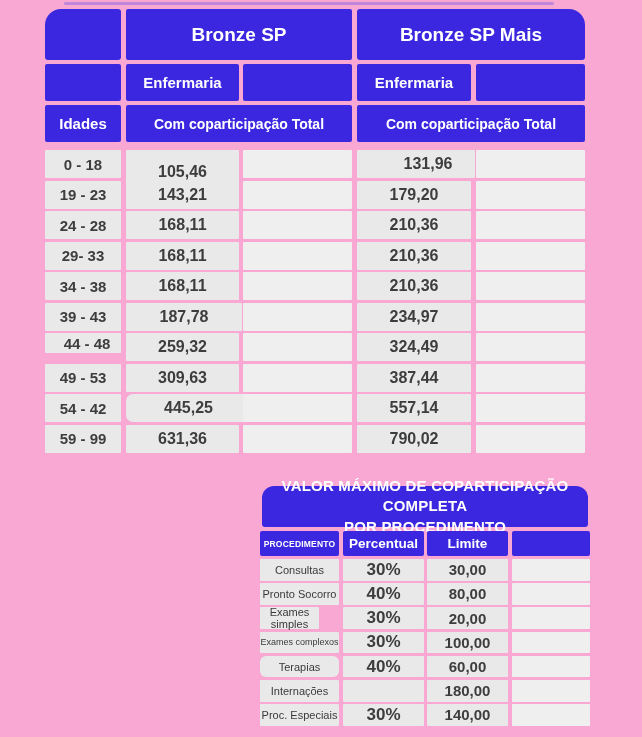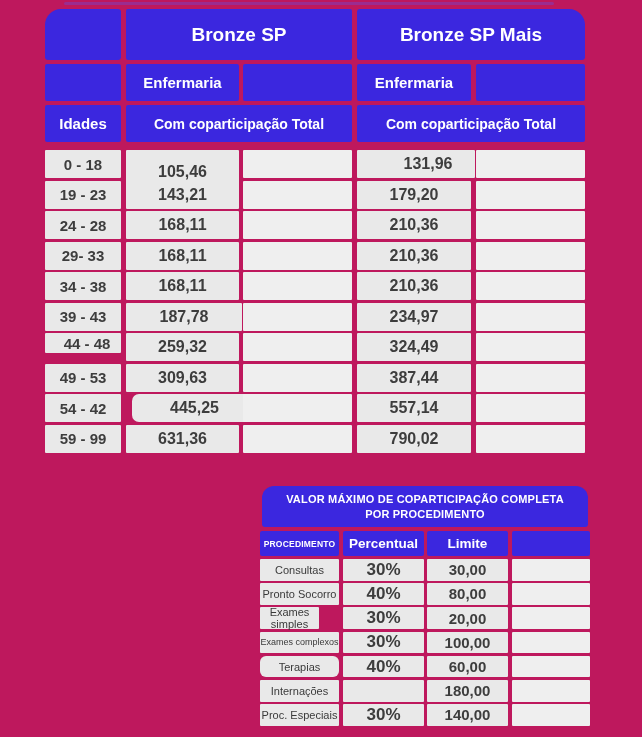--- a/index.html
+++ b/index.html
@@ -1,18 +1,18 @@
 <!DOCTYPE html>
 <html><head>
 <meta charset="utf-8">
 <style>
   html,body{margin:0;padding:0;background:#ffffff;}
   .stage{
     position:relative;width:642px;height:737px;margin:0;
-    background:#be185d;overflow:hidden;
+    background:#f9a8d4;overflow:hidden;
     font-family:"Liberation Sans", sans-serif;
   }
   .abs{
     position:absolute;box-sizing:border-box;
     display:flex;align-items:center;justify-content:center;
     text-align:center;
   }
   .blue{background:#3b27df;color:#ffffff;font-weight:700;border-radius:2px;}
   .gcell{background:#e9e9e9;color:#3d3d3d;font-weight:700;border-radius:1px;}
   .light{background:#efefef;}
@@ -21,21 +21,21 @@
   
   .corner-tl{left:45px;top:9px;width:76px;height:51px;border-radius:16px 3px 3px 3px;}
   .plan-1{left:126px;top:9px;width:226px;height:51px;font-size:19px;}
   .plan-2{left:357px;top:9px;width:228px;height:51px;font-size:19px;border-radius:3px 16px 3px 3px;}
   .r2{top:64px;height:37px;font-size:15px;}
   .r3{top:105px;height:37px;font-size:14px;}
   .age{font-size:15px;}
   .val{font-size:16px;}
   
   .copay-title{left:262px;top:486px;width:326px;height:41px;border-radius:12px 12px 3px 3px;
-    font-size:11px;line-height:1.35;letter-spacing:.2px;flex-direction:column;}
+    font-size:15px;line-height:1.35;letter-spacing:.2px;flex-direction:column;}
   .proc-hdr{left:260px;top:531px;width:79px;height:25px;font-size:8.5px;letter-spacing:.2px;}
   .pct-hdr{font-size:13.5px;height:25px;top:531px;}
   .proc{font-weight:400;font-size:11px;color:#3a3a3a;}
   .proc-sm{font-size:9px;}
   .pct{font-size:17px;}
   .lim{font-size:15px;}
 </style>
 </head>
 <body>
 
@@ -100,21 +100,21 @@
     <div class="abs gcell val" style="left: 126px; top: 333px; width: 113px; height: 28px;">259,32</div>
     <div class="abs gcell light" style="left: 243px; top: 333px; width: 109px; height: 28px;"></div>
     <div class="abs gcell val" style="left: 357px; top: 333px; width: 114px; height: 28px;">324,49</div>
     <div class="abs gcell light" style="left: 476px; top: 333px; width: 109px; height: 28px;"></div>
     <div class="abs gcell age" style="left: 45px; top: 363.5px; width: 76px; height: 28px;">49 - 53</div>
     <div class="abs gcell val" style="left: 126px; top: 363.5px; width: 113px; height: 28px;">309,63</div>
     <div class="abs gcell light" style="left: 243px; top: 363.5px; width: 109px; height: 28px;"></div>
     <div class="abs gcell val" style="left: 357px; top: 363.5px; width: 114px; height: 28px;">387,44</div>
     <div class="abs gcell light" style="left: 476px; top: 363.5px; width: 109px; height: 28px;"></div>
     <div class="abs gcell age" style="left: 45px; top: 394px; width: 76px; height: 28px;">54 - 42</div>
-    <div class="abs gcell val" style="left: 132px; top: 394px; width: 125px; height: 28px; border-radius: 7px;">445,25</div>
+    <div class="abs gcell val" style="left: 126px; top: 394px; width: 125px; height: 28px; border-radius: 7px;">445,25</div>
     <div class="abs gcell light" style="left: 243px; top: 394px; width: 109px; height: 28px;"></div>
     <div class="abs gcell val" style="left: 357px; top: 394px; width: 114px; height: 28px;">557,14</div>
     <div class="abs gcell light" style="left: 476px; top: 394px; width: 109px; height: 28px;"></div>
     <div class="abs gcell age" style="left: 45px; top: 424.5px; width: 76px; height: 28px;">59 - 99</div>
     <div class="abs gcell val" style="left: 126px; top: 424.5px; width: 113px; height: 28px;">631,36</div>
     <div class="abs gcell light" style="left: 243px; top: 424.5px; width: 109px; height: 28px;"></div>
     <div class="abs gcell val" style="left: 357px; top: 424.5px; width: 114px; height: 28px;">790,02</div>
     <div class="abs gcell light" style="left: 476px; top: 424.5px; width: 109px; height: 28px;"></div>
     <div class="abs gcell proc" style="left: 260px; top: 559px; width: 79px; height: 21.5px;">Consultas</div>
     <div class="abs gcell pct" style="left: 343px; top: 559px; width: 81px; height: 21.5px;">30%</div>

